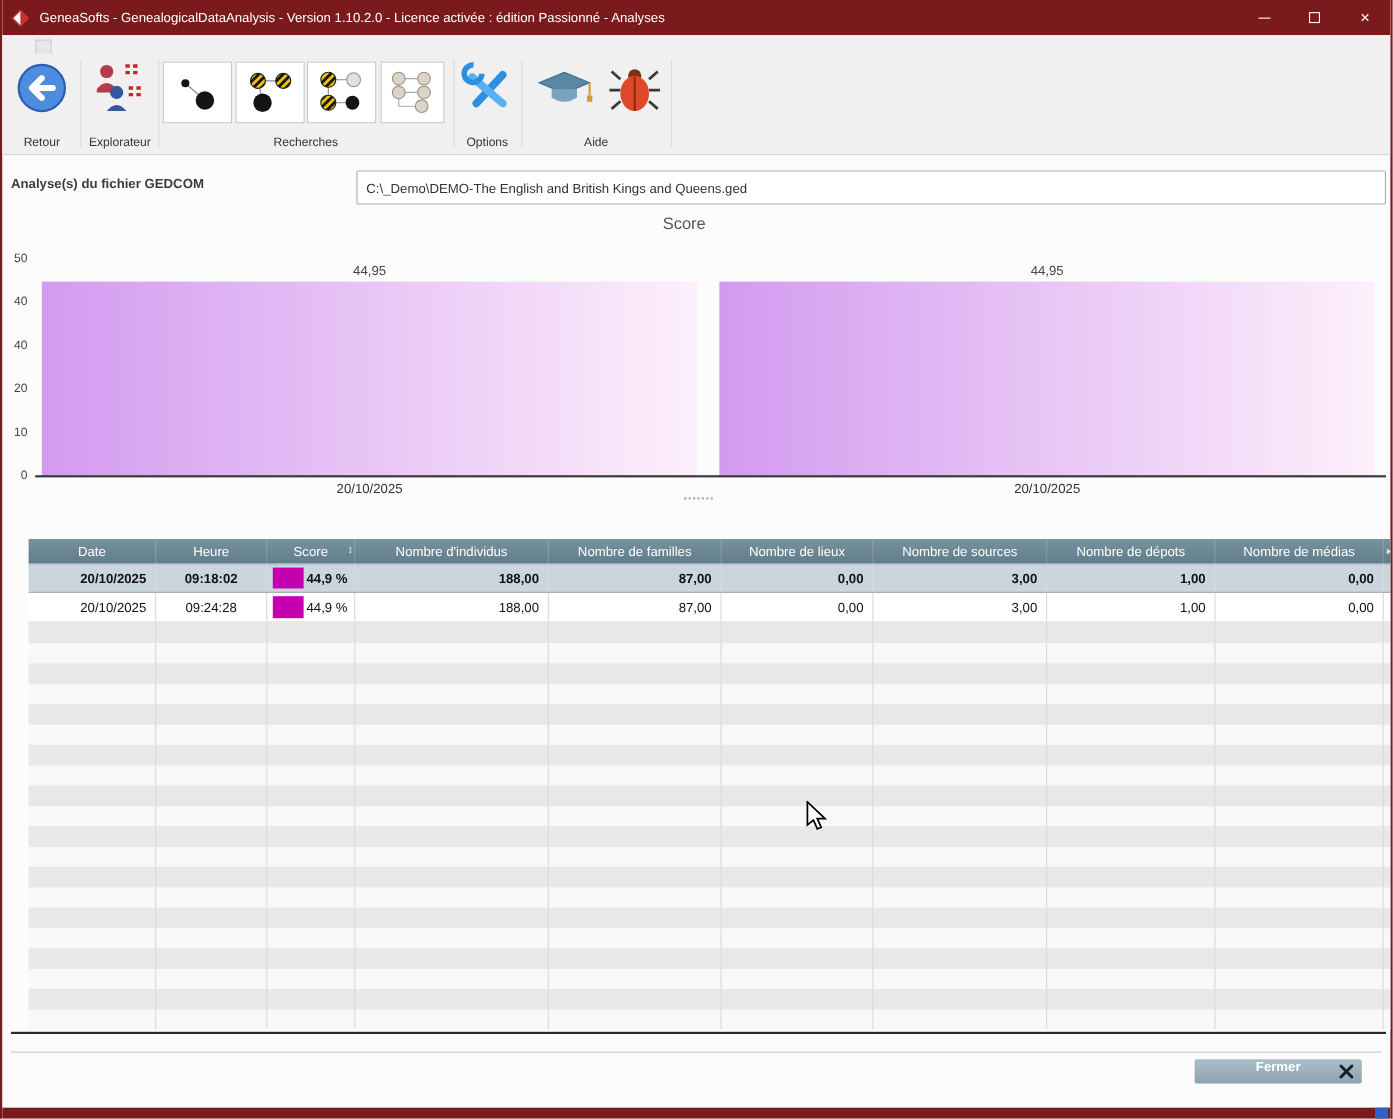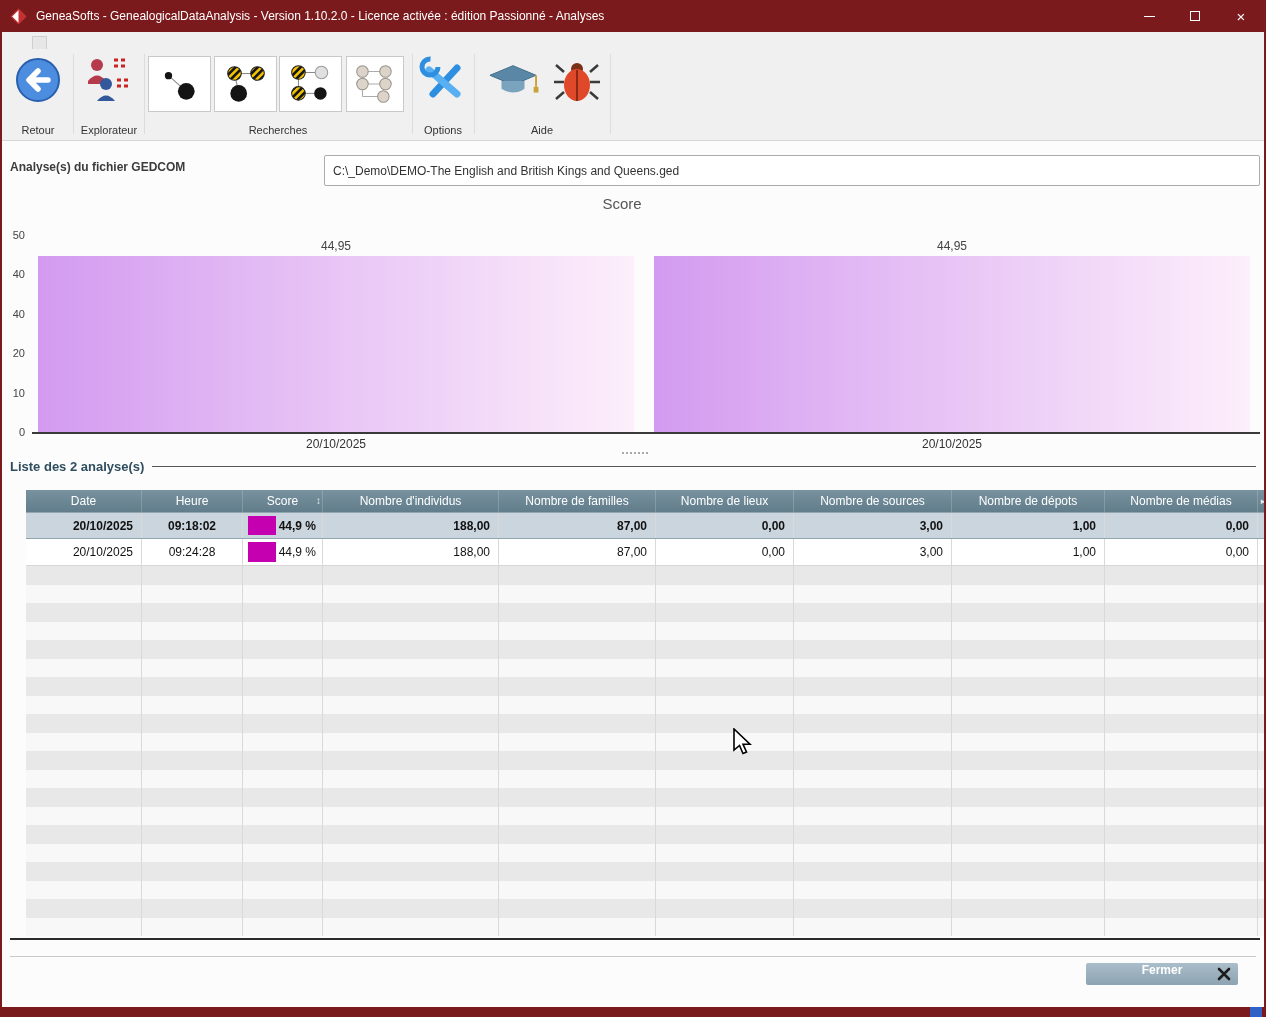--- a/index.html
+++ b/index.html
@@ -231,24 +231,20 @@
     </div>
     <div class="bar b1" style="height: 177.103px; background: linear-gradient(to right, rgb(211, 155, 240), rgb(253, 239, 251));">
       <span class="bar-value">44,95</span>
     </div>
     <div class="axis-line"></div>
   </div>
   <div class="bar-x x0">20/10/2025</div>
   <div class="bar-x x1">20/10/2025</div>
   <div class="splitter"></div>
 
-  <div class="list-heading">
-    <span class="txt">Liste des 2 analyse(s)</span>
-    <span class="rule"></span>
-  </div>
 
   <div class="table">
     <div class="thead">
       <div class="th c0">Date</div>
       <div class="th c1">Heure</div>
       <div class="th c2"><span>Score</span><span class="sort">↕</span></div>
       <div class="th c3">Nombre d'individus</div>
       <div class="th c4">Nombre de familles</div>
       <div class="th c5">Nombre de lieux</div>
       <div class="th c6">Nombre de sources</div>

